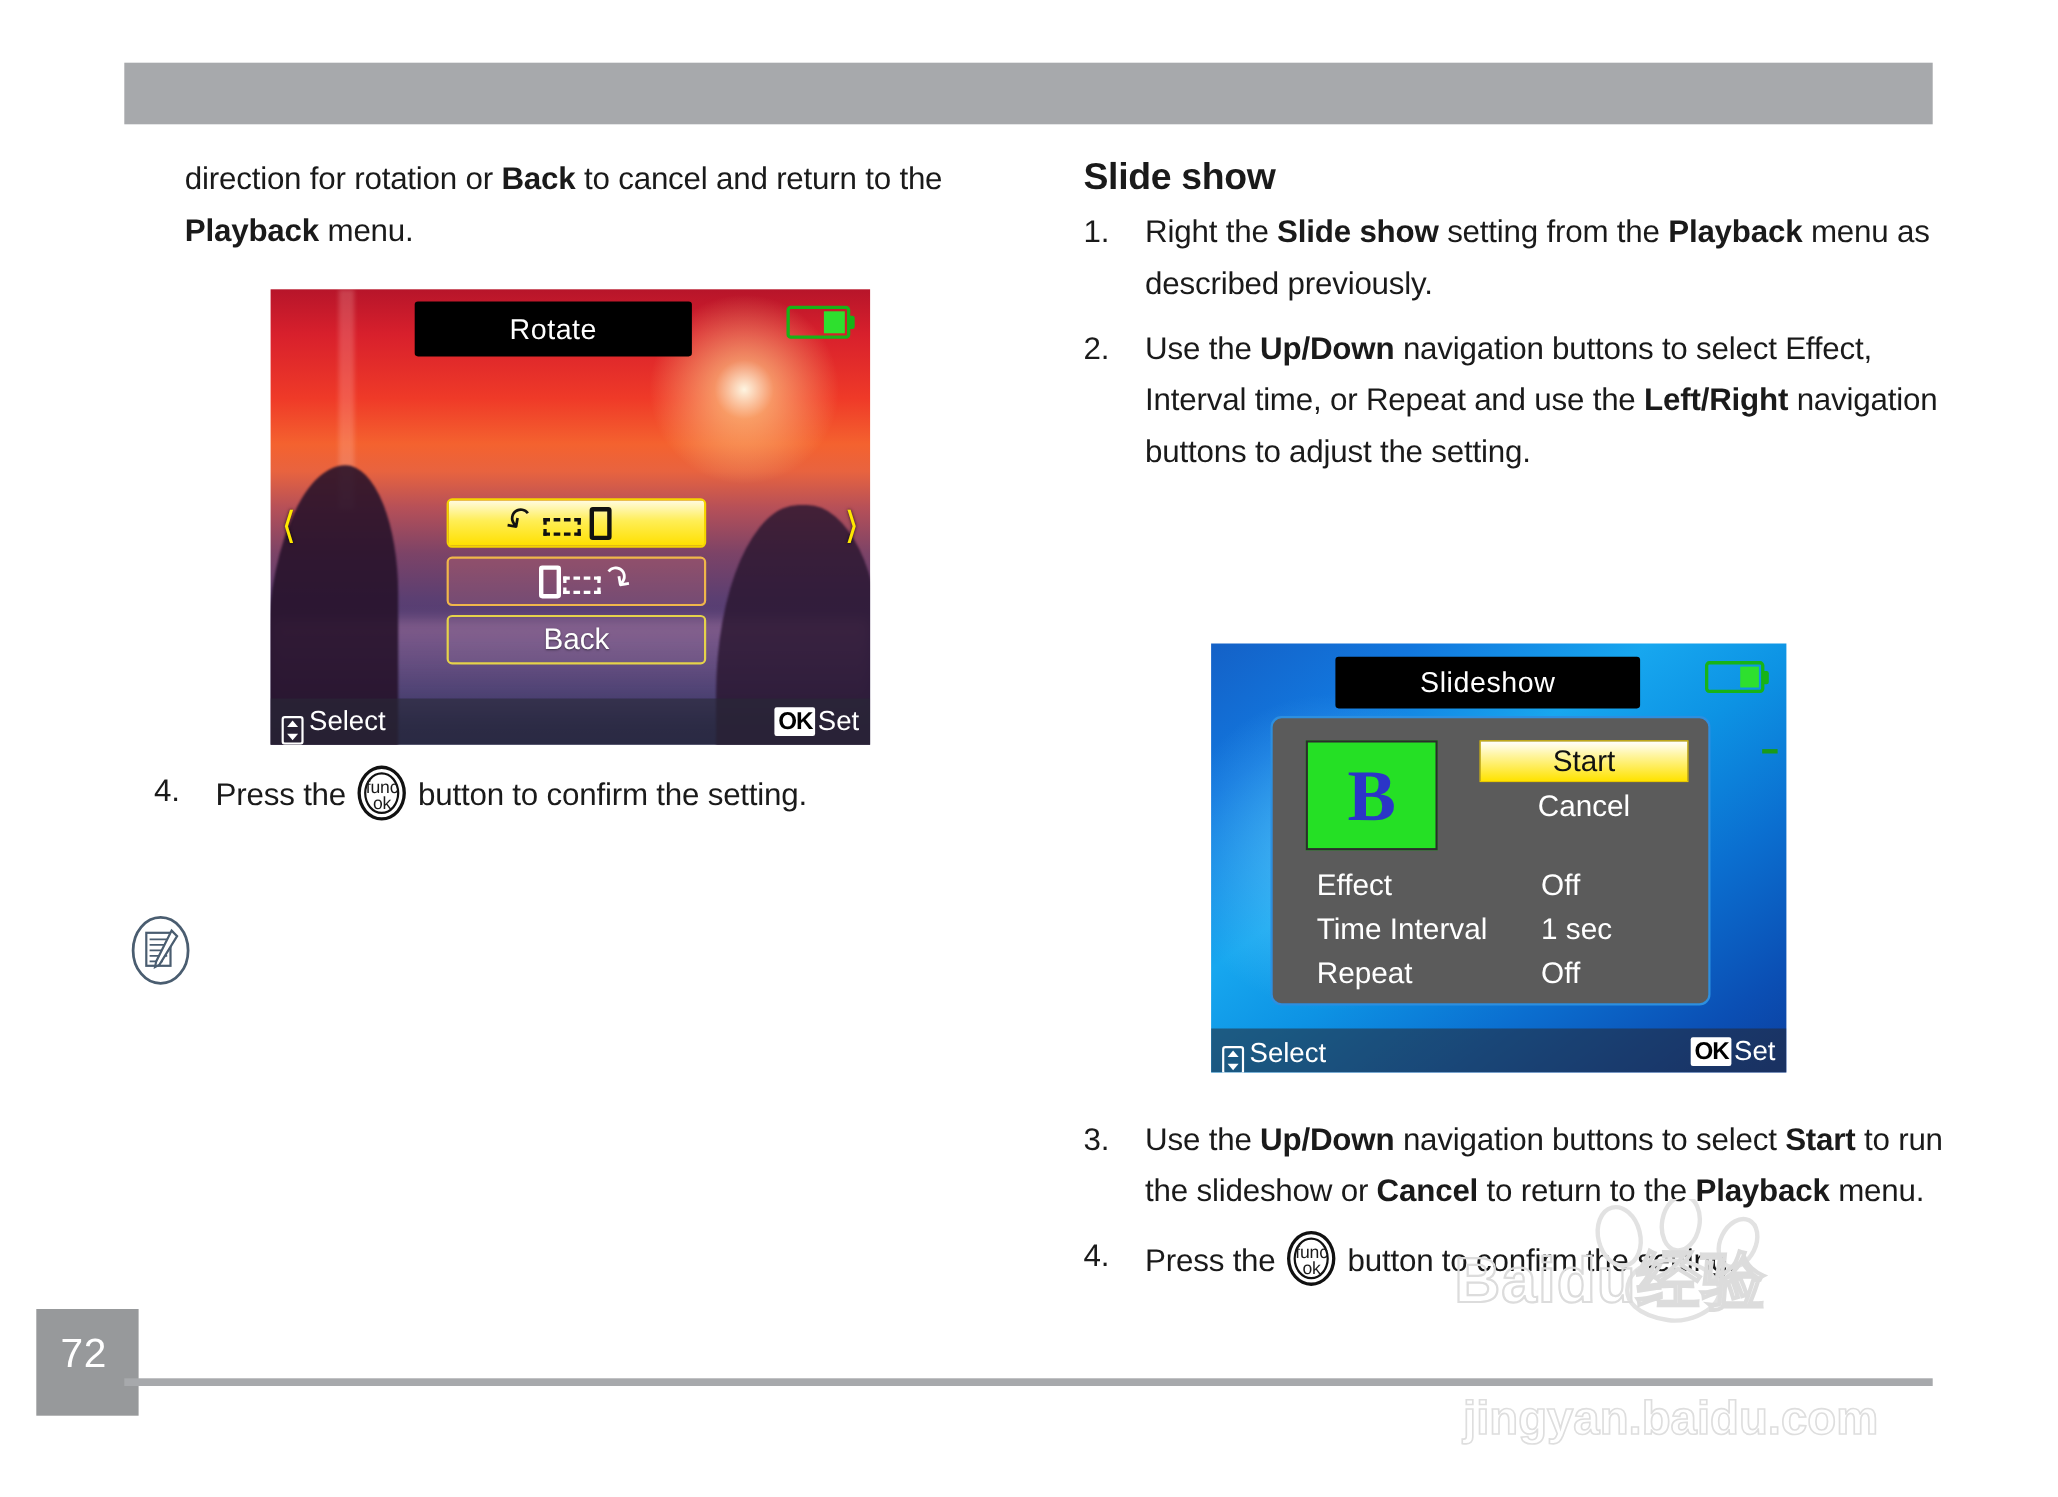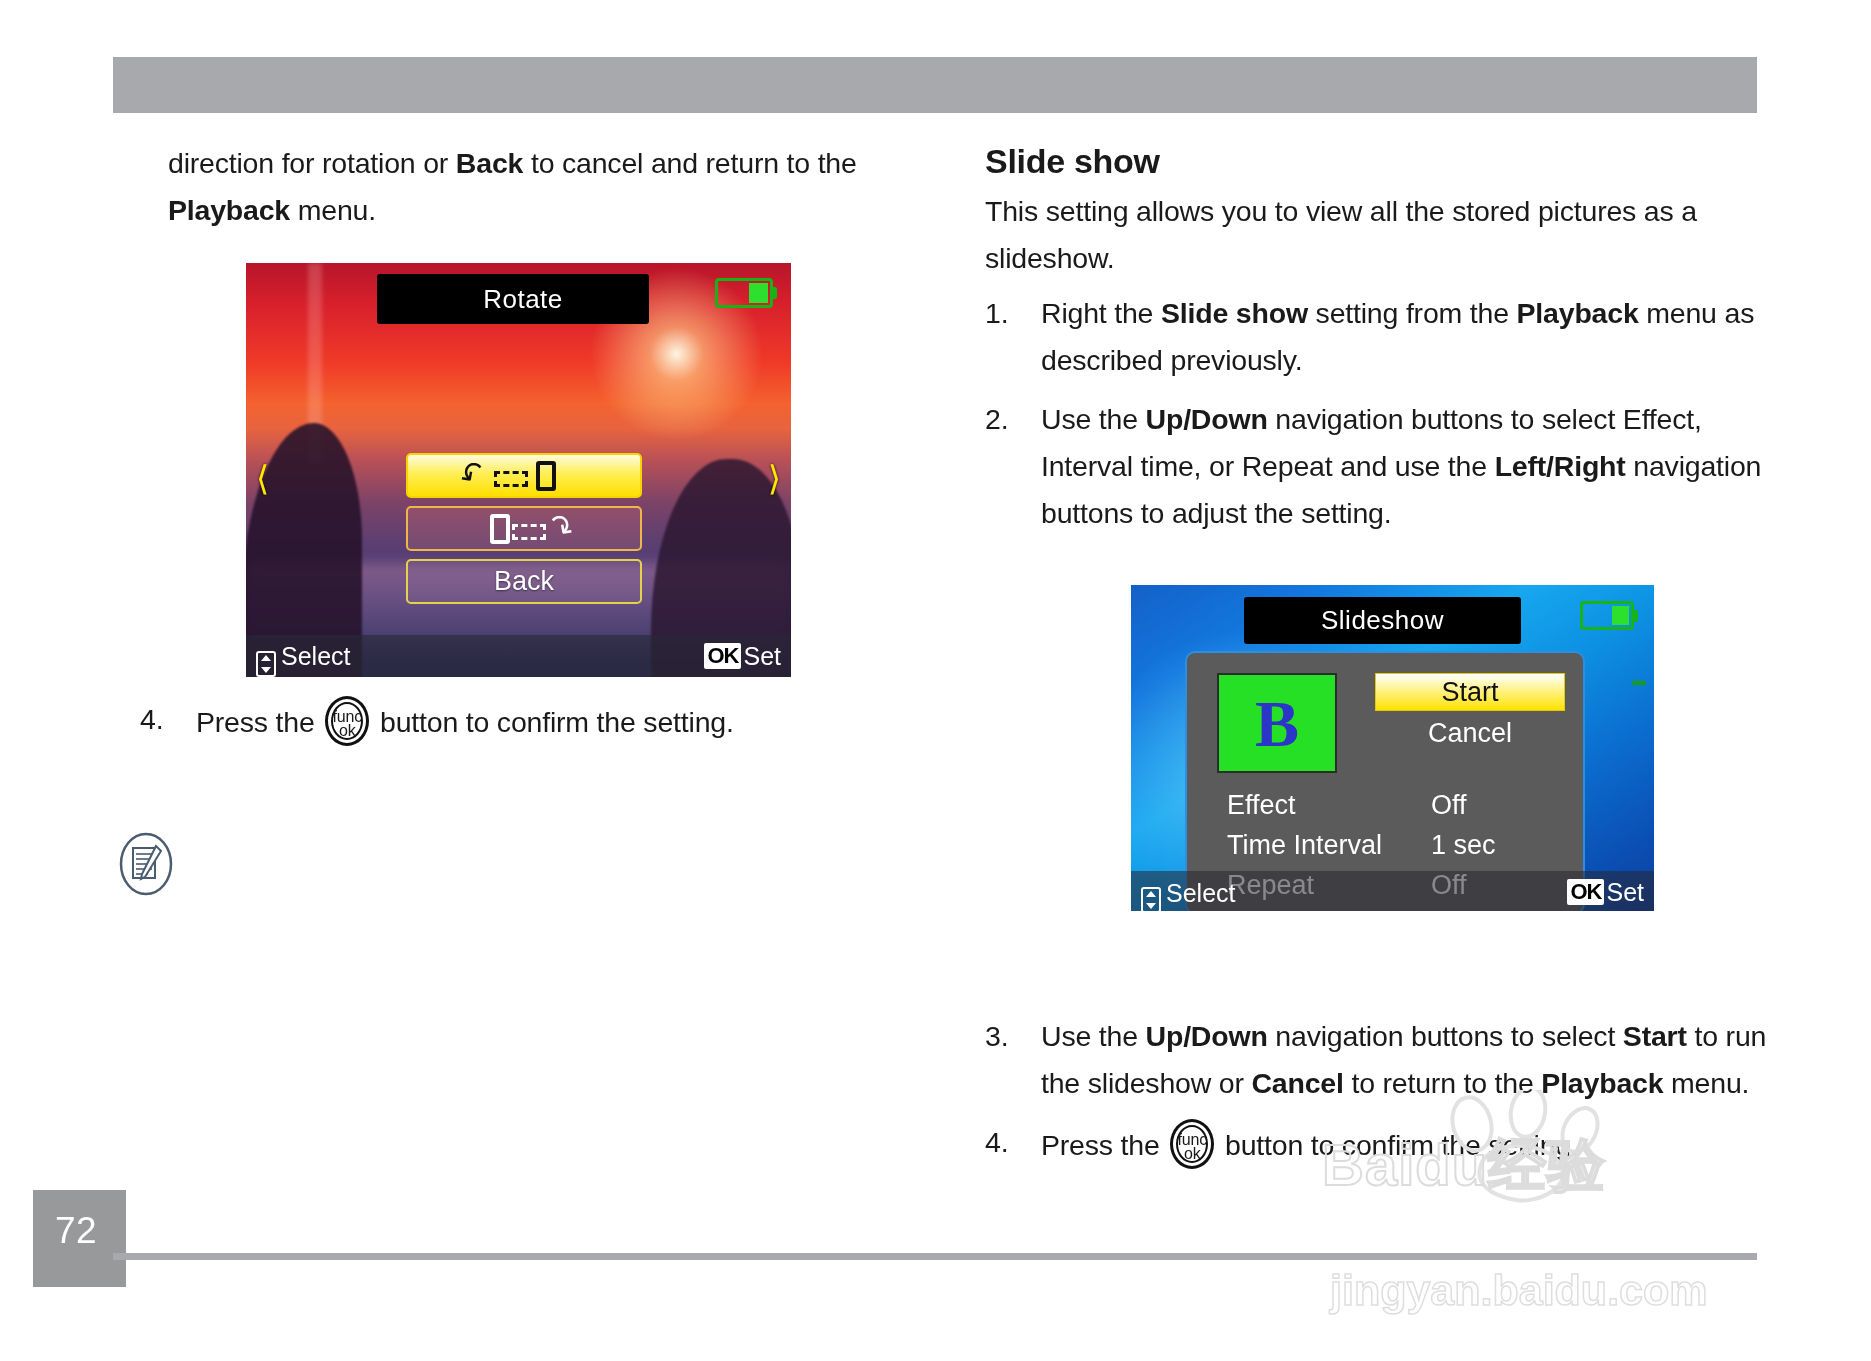--- a/index.html
+++ b/index.html
@@ -195,21 +195,20 @@
     background: #000;
     color: #fff;
     text-align: center;
     font-size: 26px;
     line-height: 38px;
     letter-spacing: .5px;
   }
   #lcd-rotate .lcd-title {
     left: 131px; top: 11px; width: 252px; height: 50px; line-height: 50px;
     border-radius: 3px;
-    padding-left: 20px;
   }
 
   .battery {
     position: absolute;
     border: 3px solid #17b317;
     border-radius: 4px;
     box-sizing: border-box;
   }
   .battery::after {
     content: "";
@@ -322,24 +321,24 @@
     font-weight: bold;
     font-size: 22px;
     line-height: 26px;
     padding: 0 3px;
     border-radius: 2px;
     letter-spacing: -1px;
   }
 
   
   #lcd-slideshow {
-    left: 1131px;
+    left: 1101px;
     top: 585px;
     width: 523px;
-    height: 326px;
+    height: 390px;
     background:
       linear-gradient(to bottom right,
         #1461c7 0%,
         #1277de 18%,
         #17a7ef 38%,
         #0d93e4 52%,
         #0b6fd0 70%,
         #0b4fb4 88%,
         #0c3f9e 100%);
   }
@@ -533,21 +532,20 @@
       <line x1="18" y1="42" x2="30" y2="42" stroke="#4a5d70" stroke-width="1.6"></line>
       <path d="M38 14 L43 19 L27 45 L23 47 L24 42 Z" fill="#ffffff" stroke="#4a5d70" stroke-width="2"></path>
     </svg>
   </div>
 </div>
 
 <div class="col col-right">
 
   <h2 class="section-title">Slide show</h2>
 
-  <p class="para">This setting allows you to view all the stored pictures as a slideshow.</p>
 
   <div class="numrow">
     <span class="num">1.</span><span>Right the </span><b>Slide show</b><span> setting from the </span><b>Playback</b><span> menu as described previously.</span>
   </div>
 
   <div class="numrow">
     <span class="num">2.</span><span>Use the </span><b>Up/Down</b><span> navigation buttons to select Effect, Interval time, or Repeat and use the </span><b>Left/Right</b><span> navigation buttons to adjust the setting.</span>
   </div>
 
 </div>

